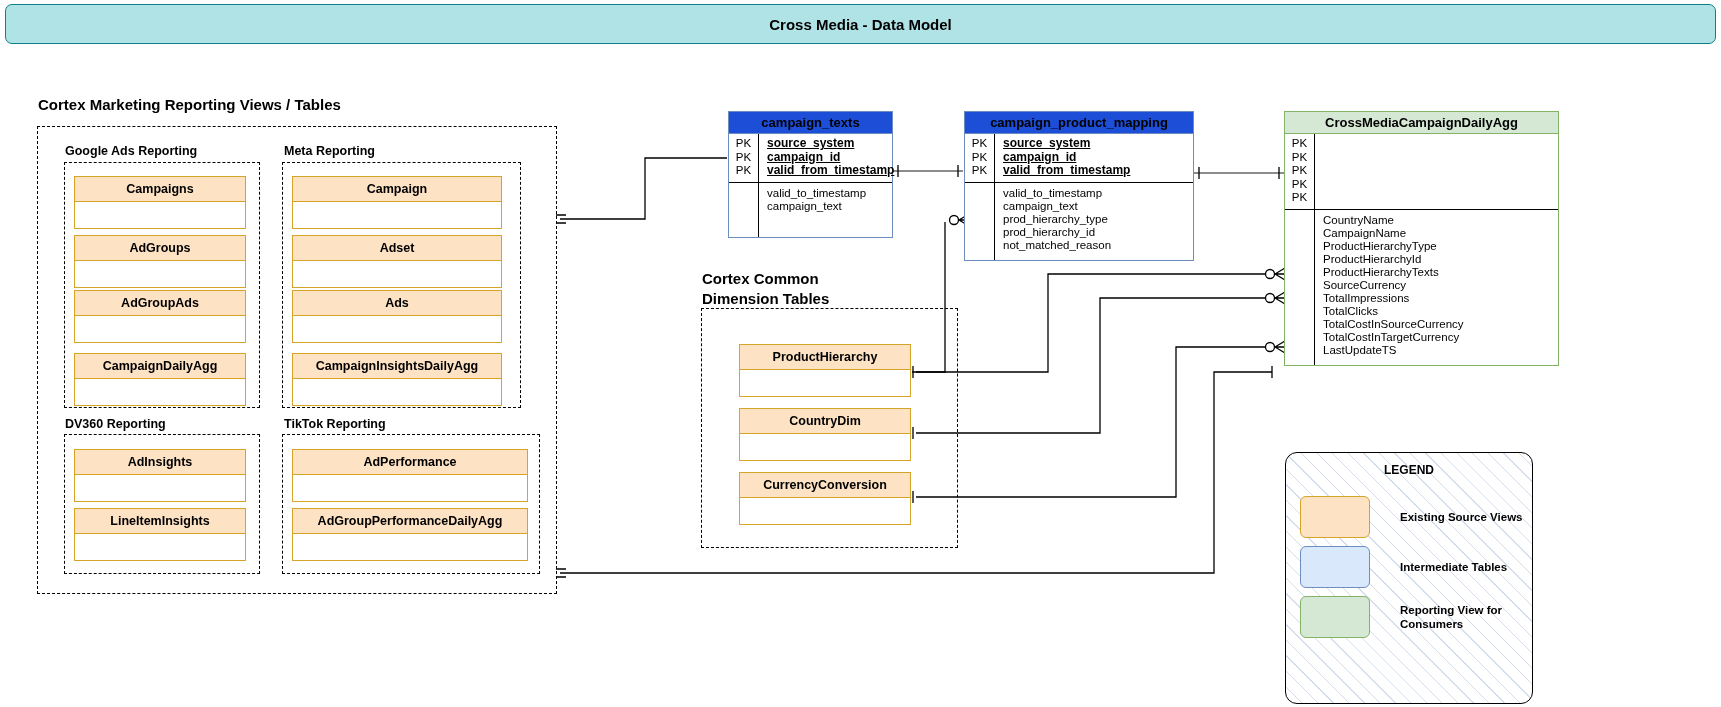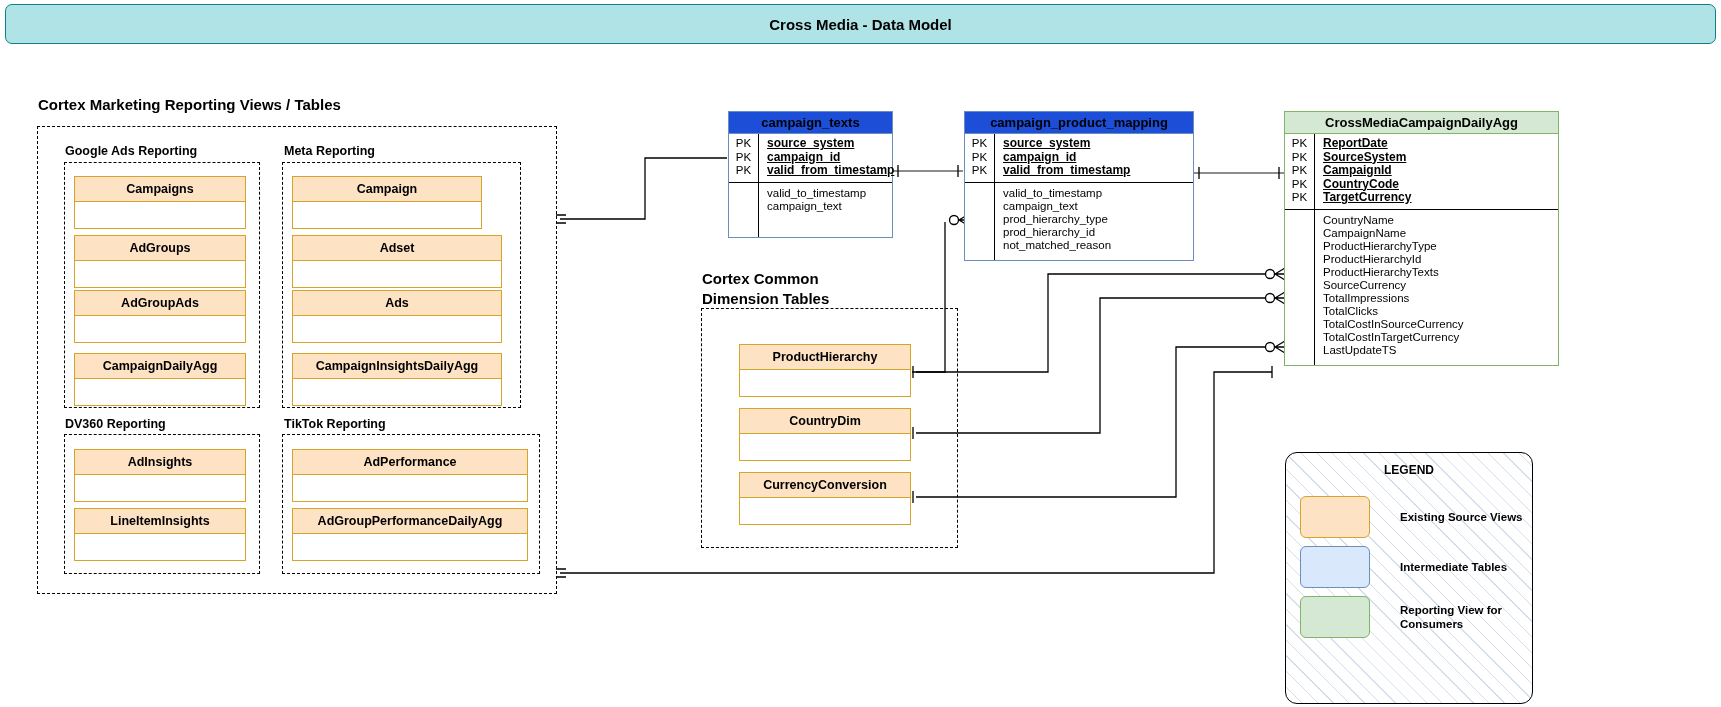--- a/index.html
+++ b/index.html
@@ -145,21 +145,21 @@
     <div class="bd"></div>
   </div>
   <div class="ent" style="left:74px; top:353px; width:172px;">
     <div class="hd">CampaignDailyAgg</div>
     <div class="bd"></div>
   </div>
 
   <div class="grp-label" style="left:284px; top:144px;">Meta Reporting</div>
   <div class="dashed" style="left:282px; top:162px; width:239px; height:246px;"></div>
 
-  <div class="ent" style="left:292px; top:176px; width:190px;">
+  <div class="ent" style="left:292px; top:176px; width:210px;">
     <div class="hd">Campaign</div>
     <div class="bd"></div>
   </div>
   <div class="ent" style="left:292px; top:235px; width:210px;">
     <div class="hd">Adset</div>
     <div class="bd"></div>
   </div>
   <div class="ent" style="left:292px; top:290px; width:210px;">
     <div class="hd">Ads</div>
     <div class="bd"></div>
@@ -261,27 +261,20 @@
 
   <div class="ertab green" style="left:1284px; top:111px; width:275px;">
     <div class="t-hd">CrossMediaCampaignDailyAgg</div>
     <div class="pk-block">
       <div class="pk-col">
         <span>PK</span>
         <span>PK</span>
         <span>PK</span>
         <span>PK</span>
         <span>PK</span>
-      </div>
-      <div class="fld-col">
-        <span class="key">ReportDate</span>
-        <span class="key">SourceSystem</span>
-        <span class="key">CampaignId</span>
-        <span class="key">CountryCode</span>
-        <span class="key">TargetCurrency</span>
       </div>
     </div>
     <div class="attr-block" style="height:155px;">
       <div class="attr-spacer"></div>
       <div class="attr-col">
         <span>CountryName</span>
         <span>CampaignName</span>
         <span>ProductHierarchyType</span>
         <span>ProductHierarchyId</span>
         <span>ProductHierarchyTexts</span>

